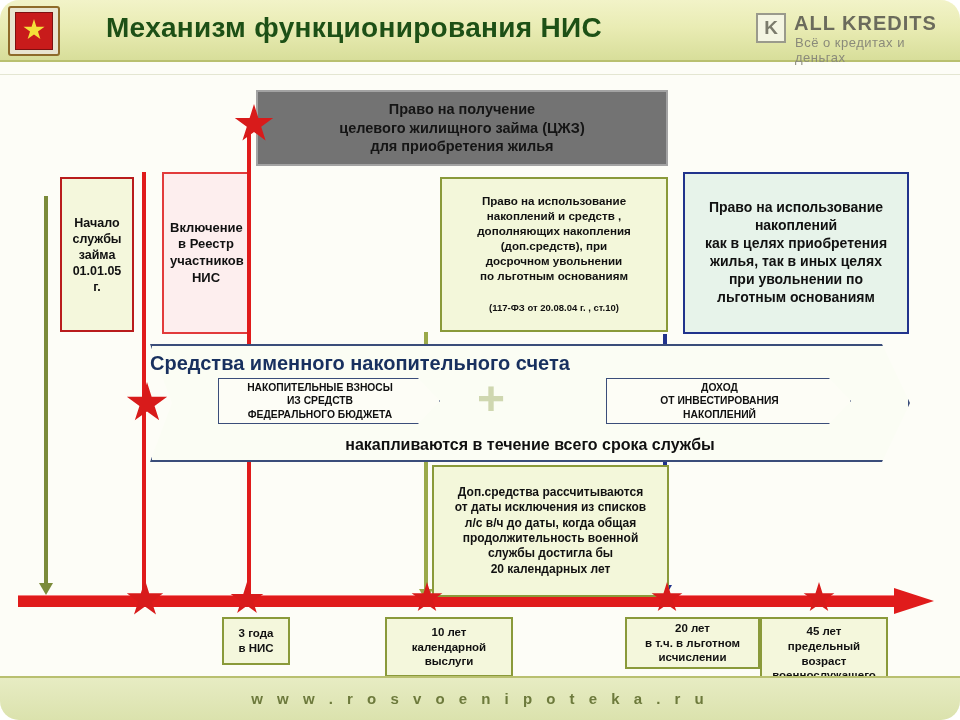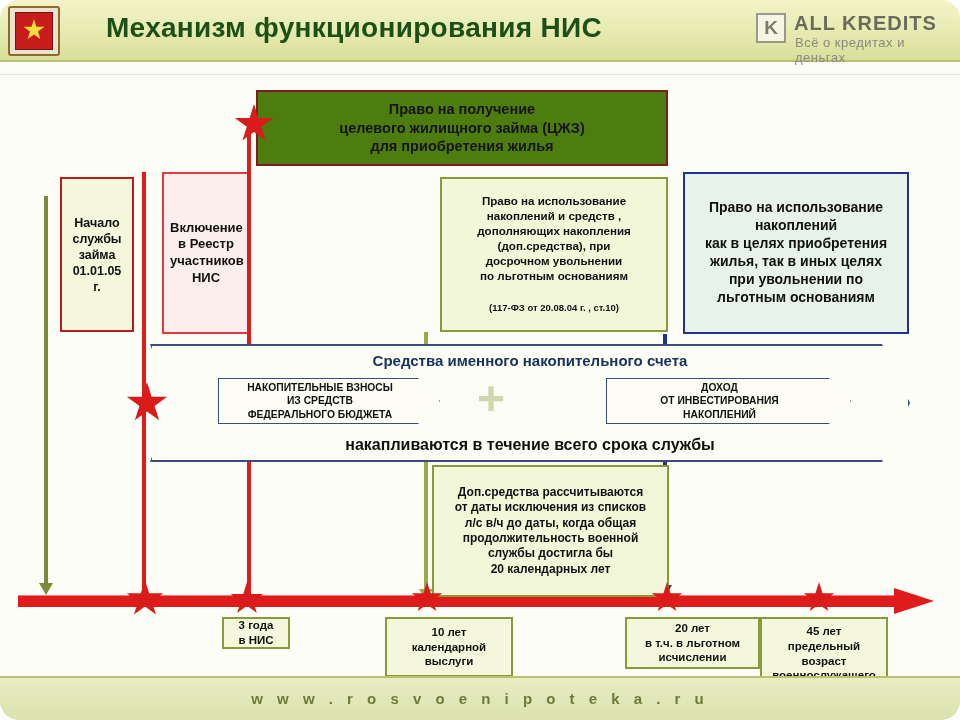--- a/index.html
+++ b/index.html
@@ -124,22 +124,22 @@
     justify-content: center;
     align-items: center;
     padding: 4px 6px;
     line-height: 1.28;
   }
   .box .ln { display: block; width: 100%; }
 
   
   #box-cjz {
     left: 256px; top: 90px; width: 412px; height: 76px;
-    background: #4d7c0f;
-    border: 2px solid #7f1d1d;
+    background: #737373;
+    border: 2px solid #a3a3a3;
     font-size: 14.5px;
     font-weight: bold;
     color: #151515;
     z-index: 6;
   }
   #box-start {
     left: 60px; top: 177px; width: 74px; height: 155px;
     background: #f4f7dc;
     border: 2px solid #b91c1c;
     font-size: 12.5px;
@@ -196,22 +196,22 @@
   #panel-shape {
     position: absolute;
     inset: 0;
     background: #fbfdf4;
     border: 2px solid #3a4d7a;
     clip-path: polygon(0 0, calc(100% - 28px) 0, 100% 50%, calc(100% - 28px) 100%, 0 100%, 22px 50%);
   }
   #panel-title {
     position: absolute;
     left: 0; top: 8px; width: 760px;
-    text-align: center;
-    font-size: 15px;
+    text-align: left;
+    font-size: 20px;
     font-weight: bold;
     color: #18305f;
   }
   #panel-bottom {
     position: absolute;
     left: 0; bottom: 8px; width: 760px;
     text-align: center;
     font-size: 16px;
     font-weight: bold;
     color: #101010;
@@ -286,21 +286,21 @@
     display: flex;
     flex-direction: column;
     justify-content: center;
     align-items: center;
     font-size: 11.5px;
     font-weight: bold;
     color: #111;
     line-height: 1.3;
     padding: 3px 4px;
   }
-  #tl-3years { left: 222px; top: 617px; width: 68px; height: 32px; }
+  #tl-3years { left: 222px; top: 617px; width: 68px; height: 48px; }
   #tl-10years { left: 385px; top: 617px; width: 128px; height: 60px; }
   #tl-20years { left: 625px; top: 617px; width: 135px; height: 52px; }
   #tl-45years { left: 760px; top: 617px; width: 128px; height: 73px; }
 
   
   .vline {
     position: absolute;
     width: 4px;
     z-index: 2;
   }
@@ -412,21 +412,21 @@
     <span class="ln">Включение</span>
     <span class="ln">в Реестр</span>
     <span class="ln">участников</span>
     <span class="ln">НИС</span>
   </div>
 
   <div class="box" id="box-use1">
     <span class="ln">Право на использование</span>
     <span class="ln">накоплений  и средств ,</span>
     <span class="ln">дополняющих накопления</span>
-    <span class="ln">(доп.средства), при</span>
+    <span class="ln">(доп.средств), при</span>
     <span class="ln">досрочном увольнении</span>
     <span class="ln">по льготным основаниям</span>
     <span class="ln small">(117-ФЗ от 20.08.04 г. , ст.10)</span>
   </div>
 
   <div class="box" id="box-use2">
     <span class="ln">Право на использование</span>
     <span class="ln">накоплений</span>
     <span class="ln">как в целях приобретения</span>
     <span class="ln">жилья, так в иных целях</span>

